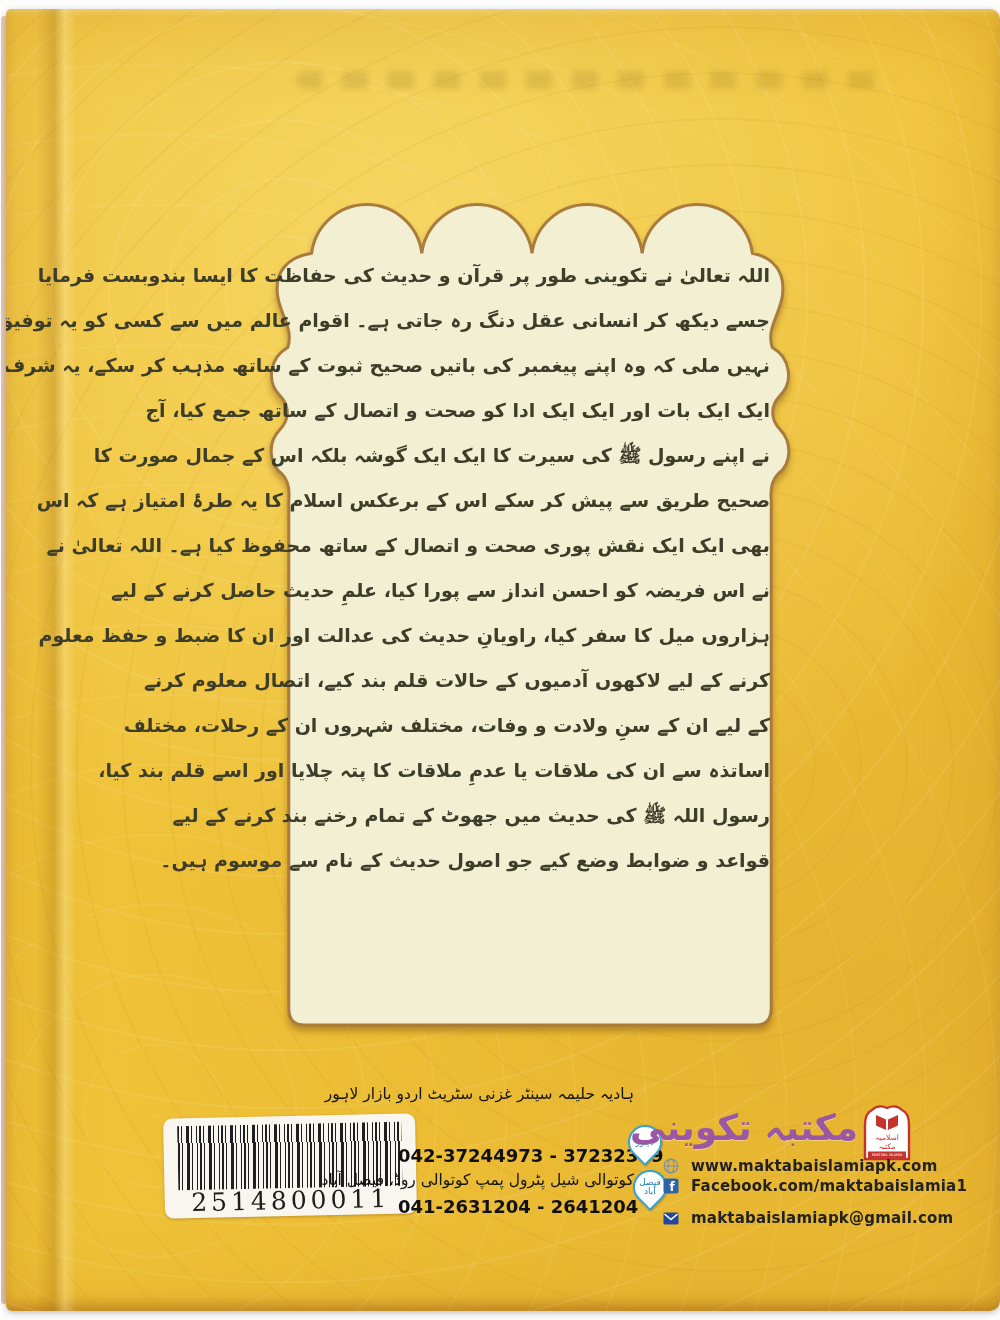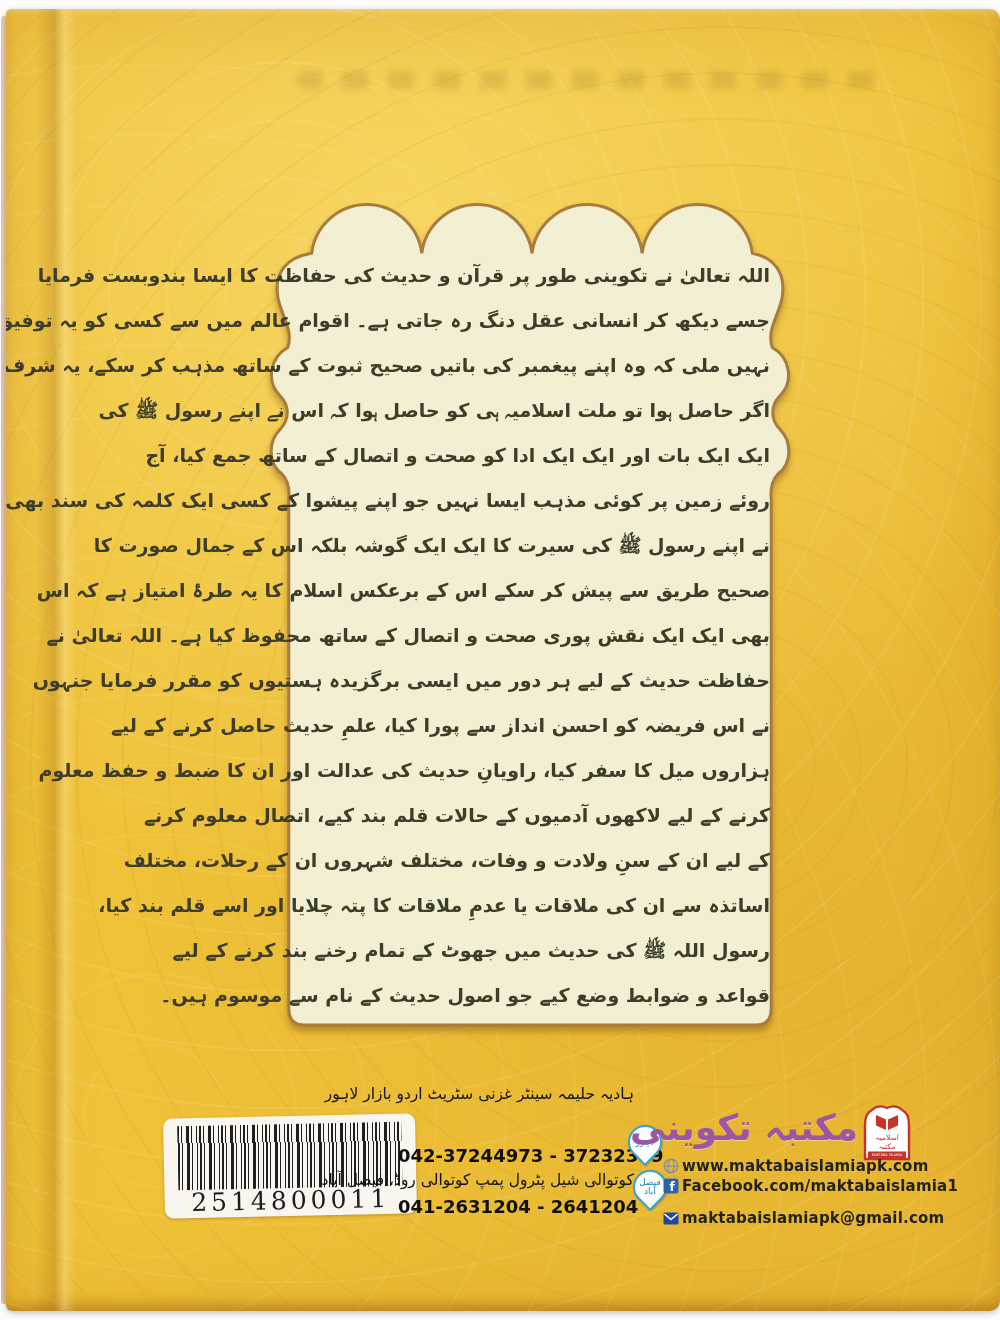--- a/index.html
+++ b/index.html
@@ -69,21 +69,21 @@
     box-shadow:0 1px 2px rgba(0,0,0,.25);display:flex;align-items:center;justify-content:center;}
   .pin span{transform:rotate(45deg);font-size:9px;line-height:9px;color:#1f7fb5;
     text-align:center;direction:rtl;width:26px;}
   .pin-1{left:622px;top:1116px;} .pin-2{left:627px;top:1161px;}
 
   
   .logo-calligraphy{position:absolute;left:652px;top:1098px;width:200px;text-align:center;
     direction:rtl;font-size:36px;font-weight:bold;color:#9b56a4;white-space:nowrap;
     text-shadow:0 1px 0 rgba(255,255,255,.35);}
   .emblem{position:absolute;left:856px;top:1094px;width:50px;height:58px;}
-  .contact-row{position:absolute;left:657px;display:flex;align-items:center;gap:3px;height:18px;}
+  .contact-row{position:absolute;left:657px;display:flex;align-items:center;gap:12px;height:18px;}
   .contact-row .txt{font-weight:bold;font-size:15px;color:#222;white-space:nowrap;letter-spacing:.2px;}
   .row-web{top:1148px;} .row-fb{top:1168px;} .row-mail{top:1200px;}
   .icon{flex:0 0 auto;display:block;}
 </style>
 </head>
 <body>
 
 <div class="photo">
   <div class="page-edges"></div>
 
@@ -114,27 +114,24 @@
              C 6 292 6 270 18 258
              C 28 248 28 234 18 224
              C 4 210 8 186 26 176
              C 32 158 19 144 16 126
              C 12 102 24 86 50 82 Z"></path>
       </svg>
       <div class="panel-text">
         <div class="line">اللہ تعالیٰ نے تکوینی طور پر قرآن و حدیث کی حفاظت کا ایسا بندوبست فرمایا</div>
         <div class="line">جسے دیکھ کر انسانی عقل دنگ رہ جاتی ہے۔ اقوام عالم میں سے کسی کو یہ توفیق</div>
         <div class="line">نہیں ملی کہ وہ اپنے پیغمبر کی باتیں صحیح ثبوت کے ساتھ مذہب کر سکے، یہ شرف</div>
-        <div class="line">اگر حاصل ہوا تو ملت اسلامیہ ہی کو حاصل ہوا کہ اس نے اپنے رسول ﷺ کی</div>
         <div class="line">ایک ایک بات اور ایک ایک ادا کو صحت و اتصال کے ساتھ جمع کیا، آج</div>
-        <div class="line">روئے زمین پر کوئی مذہب ایسا نہیں جو اپنے پیشوا کے کسی ایک کلمہ کی سند بھی</div>
         <div class="line">نے اپنے رسول ﷺ کی سیرت کا ایک ایک گوشہ بلکہ اس کے جمال صورت کا</div>
         <div class="line">صحیح طریق سے پیش کر سکے اس کے برعکس اسلام کا یہ طرۂ امتیاز ہے کہ اس</div>
         <div class="line">بھی ایک ایک نقش پوری صحت و اتصال کے ساتھ محفوظ کیا ہے۔ اللہ تعالیٰ نے</div>
-        <div class="line">حفاظت حدیث کے لیے ہر دور میں ایسی برگزیدہ ہستیوں کو مقرر فرمایا جنہوں</div>
         <div class="line">نے اس فریضہ کو احسن انداز سے پورا کیا، علمِ حدیث حاصل کرنے کے لیے</div>
         <div class="line">ہزاروں میل کا سفر کیا، راویانِ حدیث کی عدالت اور ان کا ضبط و حفظ معلوم</div>
         <div class="line">کرنے کے لیے لاکھوں آدمیوں کے حالات قلم بند کیے، اتصال معلوم کرنے</div>
         <div class="line">کے لیے ان کے سنِ ولادت و وفات، مختلف شہروں ان کے رحلات، مختلف</div>
         <div class="line">اساتذہ سے ان کی ملاقات یا عدمِ ملاقات کا پتہ چلایا اور اسے قلم بند کیا،</div>
         <div class="line">رسول اللہ ﷺ کی حدیث میں جھوٹ کے تمام رخنے بند کرنے کے لیے</div>
         <div class="line">قواعد و ضوابط وضع کیے جو اصول حدیث کے نام سے موسوم ہیں۔</div>
       </div>
     </div>
 

